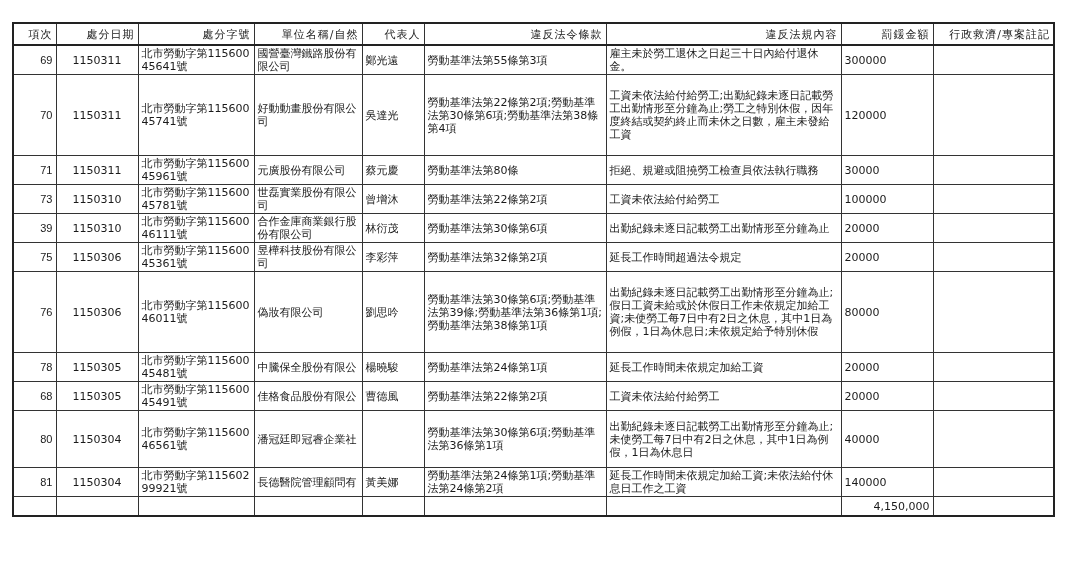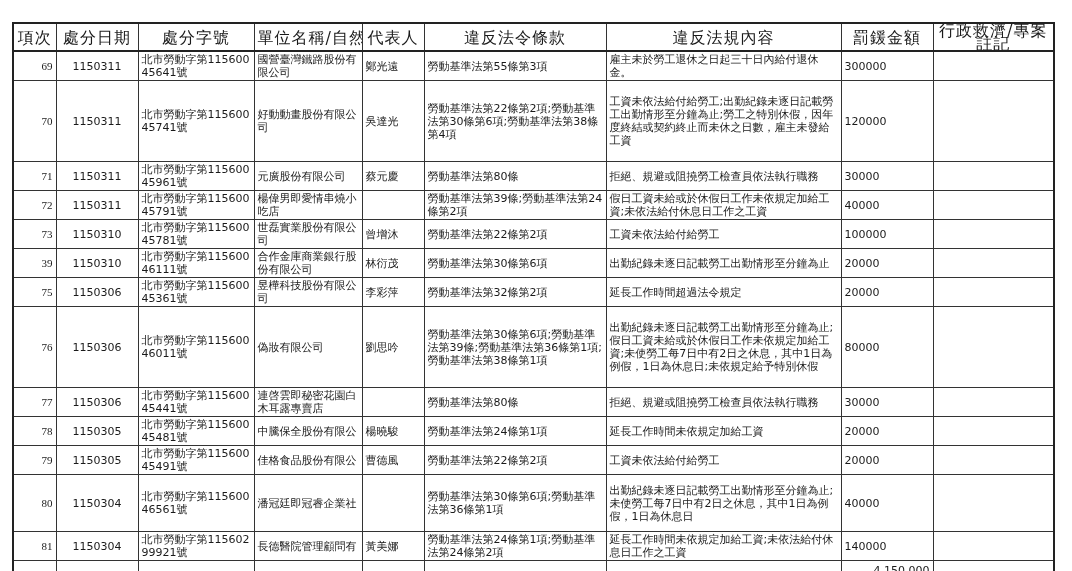--- a/index.html
+++ b/index.html
@@ -15,29 +15,29 @@
     padding: 0 3px;
     font-size: 11px;
     line-height: 13px;
     vertical-align: middle;
     overflow: hidden;
     word-break: break-all;
   }
   table.penalties th {
     font-family: "DejaVu Serif", serif;
     font-weight: normal;
-    font-size: 16px;
-    text-align: center;
+    font-size: 11px;
+    text-align: right;
     height: 20px;
     border-bottom: 2px solid #222;
     letter-spacing: 1px;
   }
   th.h-amount { text-align: right; }
   th.h-notes { font-size: 9px; vertical-align: top; letter-spacing: 0; }
-  td.no { font-family: Liberation Serif, serif; font-size: 13px; text-align: right; vertical-align: top; padding-top: 1px; }
+  td.no { font-family: Liberation Sans, sans-serif; font-size: 13px; text-align: right; vertical-align: top; padding-top: 1px; }
   td.date { text-align: center; }
   td.amount { }
   td.total { text-align: right; padding-right: 16px; }
   td.nowrap { white-space: nowrap; }
   tr.r2 td { height: 28px; }
   tr.r3 td { height: 56px; }
   tr.r4 td { height: 80px; }
   tr.r5 td { height: 18px; }
 </style>
 </head>
@@ -96,31 +96,20 @@
       <td class="date">1150311</td>
       <td>北市勞動字第11560045961號</td>
       <td>元廣股份有限公司</td>
       <td>蔡元慶</td>
       <td>勞動基準法第80條</td>
       <td>拒絕、規避或阻撓勞工檢查員依法執行職務</td>
       <td class="amount">30000</td>
       <td></td>
     </tr>
     <tr class="r2">
-      <td class="no">72</td>
-      <td class="date">1150311</td>
-      <td>北市勞動字第11560045791號</td>
-      <td>楊偉男即愛情串燒小吃店</td>
-      <td></td>
-      <td>勞動基準法第39條;勞動基準法第24條第2項</td>
-      <td>假日工資未給或於休假日工作未依規定加給工資;未依法給付休息日工作之工資</td>
-      <td class="amount">40000</td>
-      <td></td>
-    </tr>
-    <tr class="r2">
       <td class="no">73</td>
       <td class="date">1150310</td>
       <td>北市勞動字第11560045781號</td>
       <td>世磊實業股份有限公司</td>
       <td>曾增沐</td>
       <td>勞動基準法第22條第2項</td>
       <td>工資未依法給付給勞工</td>
       <td class="amount">100000</td>
       <td></td>
     </tr>
@@ -151,43 +140,32 @@
       <td class="date">1150306</td>
       <td>北市勞動字第11560046011號</td>
       <td>偽妝有限公司</td>
       <td>劉思吟</td>
       <td>勞動基準法第30條第6項;勞動基準法第39條;勞動基準法第36條第1項;勞動基準法第38條第1項</td>
       <td>出勤紀錄未逐日記載勞工出勤情形至分鐘為止;假日工資未給或於休假日工作未依規定加給工資;未使勞工每7日中有2日之休息，其中1日為例假，1日為休息日;未依規定給予特別休假</td>
       <td class="amount">80000</td>
       <td></td>
     </tr>
     <tr class="r2">
-      <td class="no">77</td>
-      <td class="date">1150306</td>
-      <td>北市勞動字第11560045441號</td>
-      <td>連啓雲即秘密花園白木耳露專賣店</td>
-      <td></td>
-      <td>勞動基準法第80條</td>
-      <td>拒絕、規避或阻撓勞工檢查員依法執行職務</td>
-      <td class="amount">30000</td>
-      <td></td>
-    </tr>
-    <tr class="r2">
       <td class="no">78</td>
       <td class="date">1150305</td>
       <td>北市勞動字第11560045481號</td>
       <td class="nowrap">中騰保全股份有限公</td>
       <td>楊曉駿</td>
       <td>勞動基準法第24條第1項</td>
       <td>延長工作時間未依規定加給工資</td>
       <td class="amount">20000</td>
       <td></td>
     </tr>
     <tr class="r2">
-      <td class="no">79</td>
+      <td class="no">68</td>
       <td class="date">1150305</td>
       <td>北市勞動字第11560045491號</td>
       <td class="nowrap">佳格食品股份有限公</td>
       <td>曹德風</td>
       <td>勞動基準法第22條第2項</td>
       <td>工資未依法給付給勞工</td>
       <td class="amount">20000</td>
       <td></td>
     </tr>
     <tr class="r3" style="height:44px">

